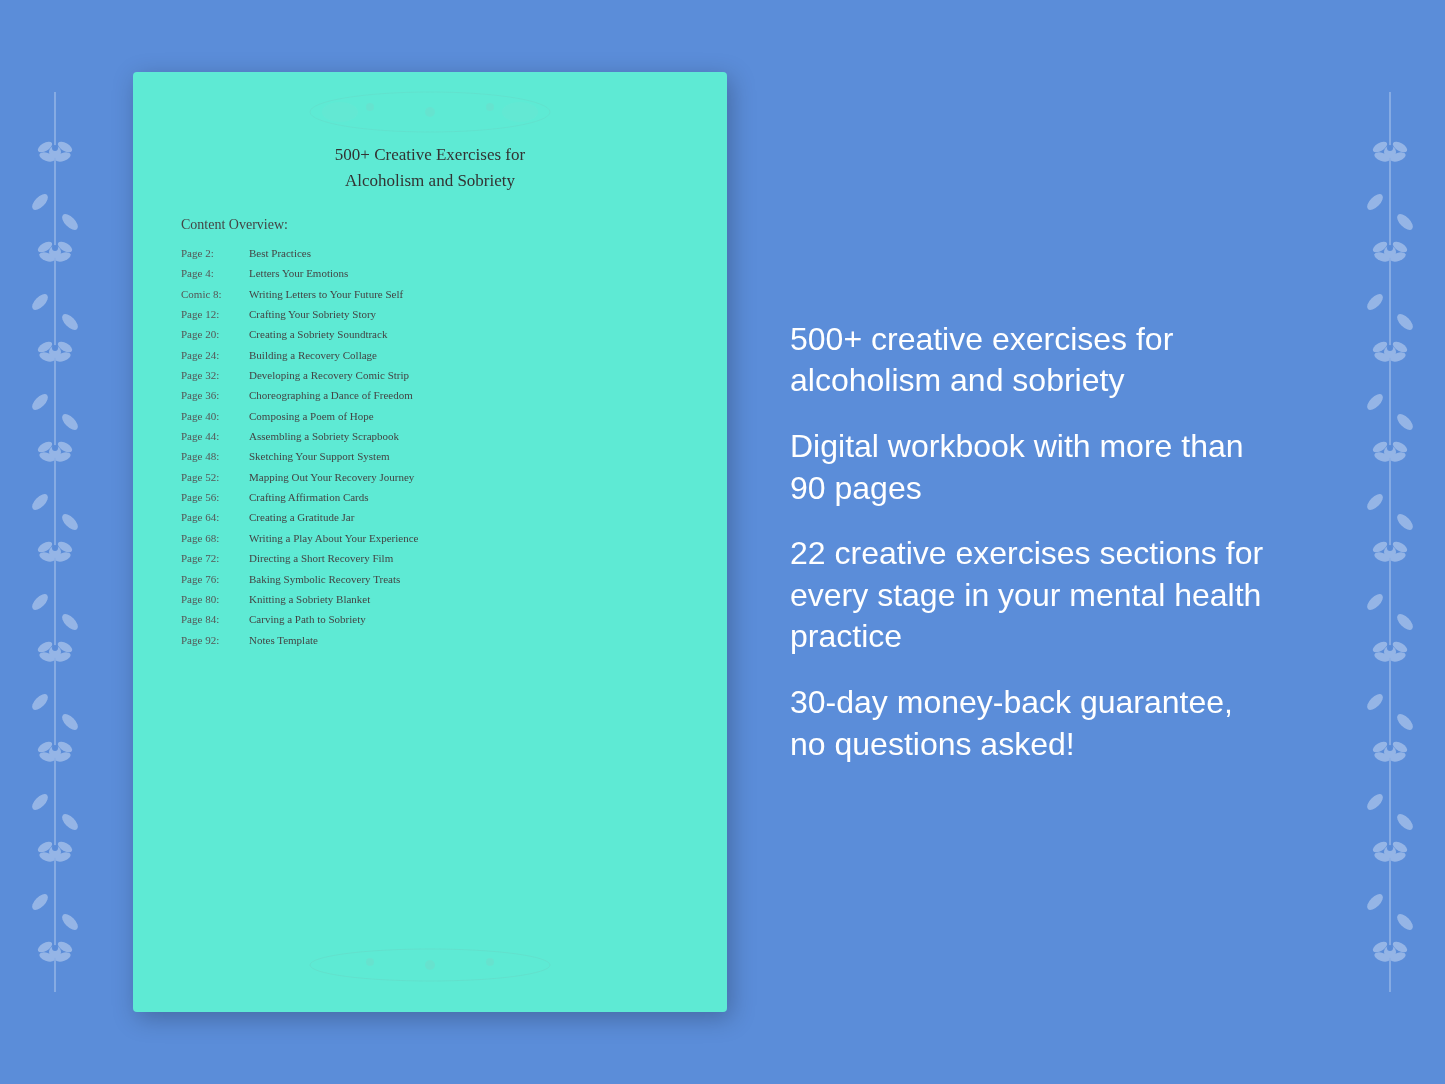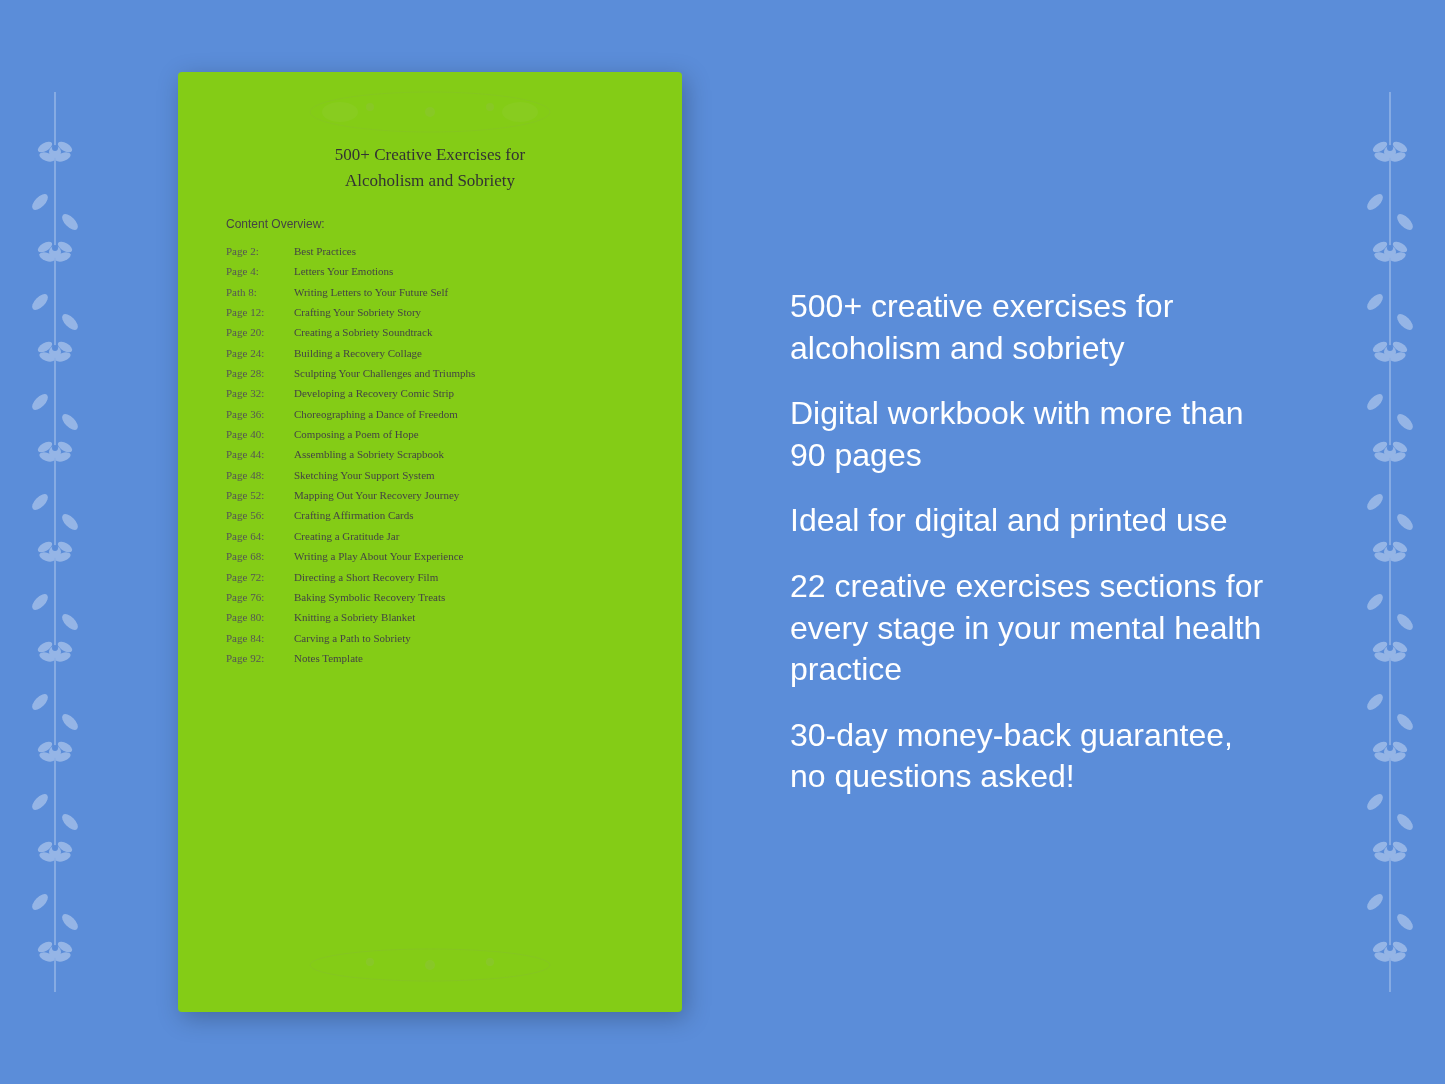--- a/index.html
+++ b/index.html
@@ -36,44 +36,44 @@
     .document-area {
       flex: 0 0 640px;
       display: flex;
       align-items: center;
       justify-content: center;
       height: 100%;
       padding: 40px 20px;
     }
 
     .document {
-      background: #84cc16;
-      width: 504px;
+      background: #5eead4;
+      width: 594px;
       height: 940px;
       border-radius: 4px;
       box-shadow: 4px 6px 24px rgba(0,0,0,0.25);
       padding: 40px 48px 32px 48px;
       position: relative;
       overflow: hidden;
     }
 
     .doc-title {
       text-align: center;
       font-size: 17px;
       font-weight: 400;
       color: #333;
       line-height: 1.5;
       margin-bottom: 24px;
       font-family: 'Georgia', serif;
     }
 
     .content-overview-label {
-      font-size: 12px;
+      font-size: 14px;
       color: #444;
-      font-family: Liberation Sans, sans-serif;
+      font-family: Liberation Serif, serif;
       margin-bottom: 10px;
     }
 
     .toc-list {
       list-style: none;
     }
 
     .toc-item {
       font-size: 11px;
       color: #444;
@@ -249,38 +249,34 @@
     <ul class="toc-list" id="toc-container">
     <li class="toc-item">
           <span class="toc-page">Page  2:</span>
           <span class="toc-title">Best Practices</span>
         </li>
         <li class="toc-item">
           <span class="toc-page">Page  4:</span>
           <span class="toc-title">Letters Your Emotions</span>
         </li>
         <li class="toc-item">
-          <span class="toc-page">Path  8:</span>
+          <span class="toc-page">Comic  8:</span>
           <span class="toc-title">Writing Letters to Your Future Self</span>
         </li>
         <li class="toc-item">
           <span class="toc-page">Page 12:</span>
           <span class="toc-title">Crafting Your Sobriety Story</span>
         </li>
         <li class="toc-item">
           <span class="toc-page">Page 20:</span>
           <span class="toc-title">Creating a Sobriety Soundtrack</span>
         </li>
         <li class="toc-item">
           <span class="toc-page">Page 24:</span>
           <span class="toc-title">Building a Recovery Collage</span>
-        </li>
-        <li class="toc-item">
-          <span class="toc-page">Page 28:</span>
-          <span class="toc-title">Sculpting Your Challenges and Triumphs</span>
         </li>
         <li class="toc-item">
           <span class="toc-page">Page 32:</span>
           <span class="toc-title">Developing a Recovery Comic Strip</span>
         </li>
         <li class="toc-item">
           <span class="toc-page">Page 36:</span>
           <span class="toc-title">Choreographing a Dance of Freedom</span>
         </li>
         <li class="toc-item">
@@ -343,23 +339,20 @@
     </div>
   </div>
 </div>
 
 <div class="right-content" id="features-container">
 <div class="feature-block">
       <p class="feature-text">500+ creative exercises for alcoholism and sobriety</p>
     </div>
     <div class="feature-block">
       <p class="feature-text">Digital workbook with more than 90 pages</p>
-    </div>
-    <div class="feature-block">
-      <p class="feature-text">Ideal for digital and printed use</p>
     </div>
     <div class="feature-block">
       <p class="feature-text">22 creative exercises sections for every stage in your mental health practice</p>
     </div>
     <div class="feature-block">
       <p class="feature-text">30-day money-back guarantee, no questions asked!</p>
     </div>
   </div>
 
 <div class="floral-right">

